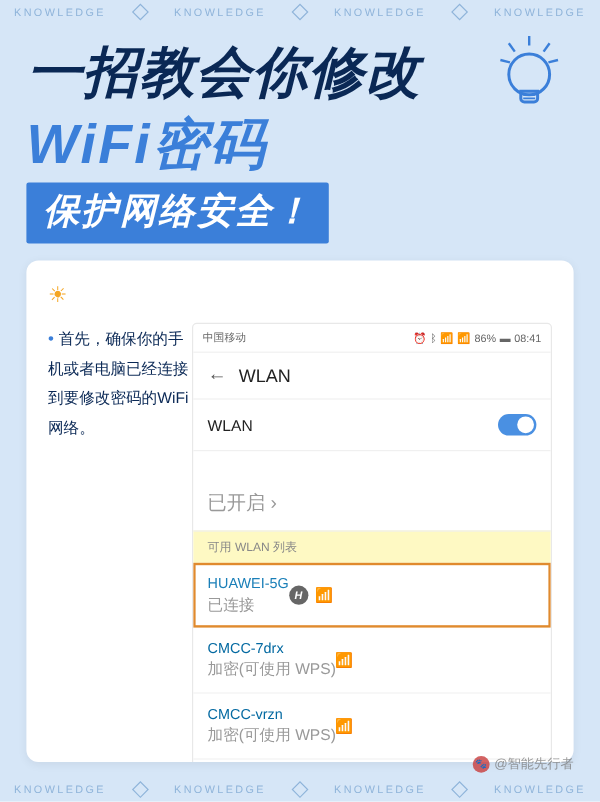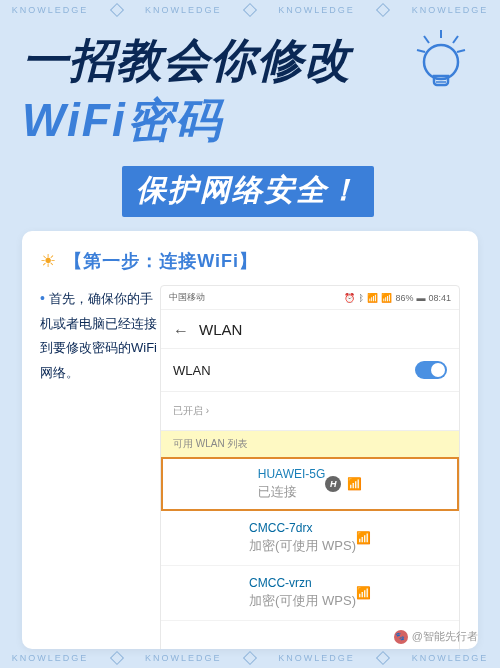--- a/index.html
+++ b/index.html
@@ -4,44 +4,44 @@
 <style>
   * { margin: 0; padding: 0; box-sizing: border-box; }
   body { width: 500px; height: 668px; background: #d6e6f7; font-family: "PingFang SC", "Microsoft YaHei", sans-serif; position: relative; overflow: hidden; }
   .top-band { height: 20px; display: flex; align-items: center; justify-content: space-around; font-size: 9px; color: #8fb4da; letter-spacing: 2px; font-weight: 500; }
   .top-band span.dot { width: 10px; height: 10px; border: 1px solid #8fb4da; transform: rotate(45deg); }
   .bottom-band { position: absolute; bottom: 0; left: 0; right: 0; height: 20px; display: flex; align-items: center; justify-content: space-around; font-size: 9px; color: #8fb4da; letter-spacing: 2px; font-weight: 500; }
   .bottom-band span.dot { width: 10px; height: 10px; border: 1px solid #8fb4da; transform: rotate(45deg); }
   .hero { padding: 10px 22px 0 22px; position: relative; }
   .hero-line1 { font-size: 46px; font-weight: 900; color: #0a2855; font-style: italic; letter-spacing: 1px; }
   .hero-line2 { font-size: 46px; font-weight: 900; color: #3b7fd9; font-style: italic; letter-spacing: 2px; margin-top: -2px; }
-  .hero-line3-wrap { display: flex; justify-content: center; margin-top: 14px; padding-right: 4px; }
+  .hero-line3-wrap { display: flex; justify-content: flex-start; margin-top: 0; padding-right: 4px; }
   .hero-line3 { background: #3b7fd9; color: #fff; font-size: 30px; font-weight: 900; font-style: italic; padding: 4px 14px 6px 14px; letter-spacing: 2px; border-radius: 2px; }
   .bulb { position: absolute; top: 8px; right: 30px; }
   .card { margin: 14px 22px 0 22px; background: #fff; border-radius: 10px; box-shadow: 0 2px 8px rgba(0,0,0,0.06); padding: 18px 18px 20px 18px; height: 418px; overflow: hidden; }
   .step-head { display: flex; align-items: center; gap: 8px; margin-bottom: 12px; }
   .sun { color: #f5a623; font-size: 18px; }
   .step-title { color: #3b7fd9; font-size: 18px; font-weight: 800; letter-spacing: 1px; }
   .body-row { display: flex; gap: 0; }
   .desc { flex: 0 0 120px; font-size: 13px; color: #0a2855; line-height: 1.9; }
   .desc .bullet { color: #3b7fd9; font-size: 14px; margin-right: 4px; }
   .phone { flex: 1; border: 1px solid #e8e8e8; border-radius: 4px; background: #fff; font-size: 11px; color: #333; height: 440px; overflow: hidden; }
   .statusbar { display: flex; justify-content: space-between; align-items: center; padding: 5px 8px; font-size: 9px; color: #666; }
   .statusbar-r { display: flex; gap: 3px; align-items: center; }
   .screen-header { display: flex; align-items: center; gap: 10px; padding: 10px 12px; font-size: 15px; color: #222; }
   .back-arrow { color: #555; font-size: 16px; }
   .section { border-top: 1px solid #f0f0f0; }
   .row { display: flex; justify-content: space-between; align-items: center; padding: 12px 12px; }
   .row-title { font-size: 13px; color: #222; }
   .row-sub { font-size: 9px; color: #999; margin-top: 2px; }
   .toggle { width: 32px; height: 18px; background: #4a90e2; border-radius: 10px; position: relative; }
   .toggle::after { content: ""; position: absolute; right: 2px; top: 2px; width: 14px; height: 14px; background: #fff; border-radius: 50%; }
-  .status-text { font-size: 10px; color: #999; }
+  .status-text { font-size: 16px; color: #999; margin-top: 21px; }
   .list-header { background: #fef9c3; padding: 6px 12px; font-size: 10px; color: #888; border-top: 1px solid #eee; }
-  .wifi-row { display: flex; justify-content: center; align-items: center; padding: 10px 12px; border-bottom: 1px solid #f2f2f2; }
+  .wifi-row { display: flex; justify-content: flex-start; align-items: center; padding: 10px 12px; border-bottom: 1px solid #f2f2f2; }
   .wifi-row.selected { border: 2px solid #e08a2e; padding: 8px 10px; }
   .wifi-name { font-size: 12px; color: #1a7fb8; }
   .wifi-sub { font-size: 13px; color: #999; margin-top: 2px; }
   .wifi-normal .wifi-name { color: #0369a1; }
   .wifi-icons { display: flex; align-items: center; gap: 6px; }
   .hbadge { width: 16px; height: 16px; border-radius: 50%; background: #666; color: #fff; font-size: 9px; display: flex; align-items: center; justify-content: center; font-style: italic; font-weight: bold; }
   .wifi-icon { font-size: 12px; color: #666; }
   .watermark { position: absolute; bottom: 24px; right: 22px; display: flex; align-items: center; gap: 4px; font-size: 11px; color: rgba(120,120,120,0.75); }
   .watermark .paw { width: 14px; height: 14px; border-radius: 50%; background: rgba(200,60,60,0.8); display:flex;align-items:center;justify-content:center;color:#fff;font-size:8px;}
 </style>
@@ -75,21 +75,20 @@
       <path d="M22 48 h14 v6 a3 3 0 0 1 -3 3 h-8 a3 3 0 0 1 -3 -3 z" fill="none" stroke="#3b7fd9" stroke-width="2.5"></path>
       <line x1="24" y1="51" x2="34" y2="51" stroke="#3b7fd9" stroke-width="1.5"></line>
       <line x1="24" y1="54" x2="34" y2="54" stroke="#3b7fd9" stroke-width="1.5"></line>
     </svg>
   </div>
 </div>
 
 <div class="card">
   <div class="step-head">
     <span class="sun">☀</span>
-    <span class="step-title">【第一步：连接WiFi】</span>
   </div>
   <div class="body-row">
     <div class="desc">
       <span class="bullet">•</span><span>首先，确保你的手机或者电脑已经连接到要修改密码的WiFi网络。</span>
     </div>
     <div class="phone">
       <div class="statusbar">
         <span>中国移动</span>
         <span class="statusbar-r">
           <span>⏰</span>

